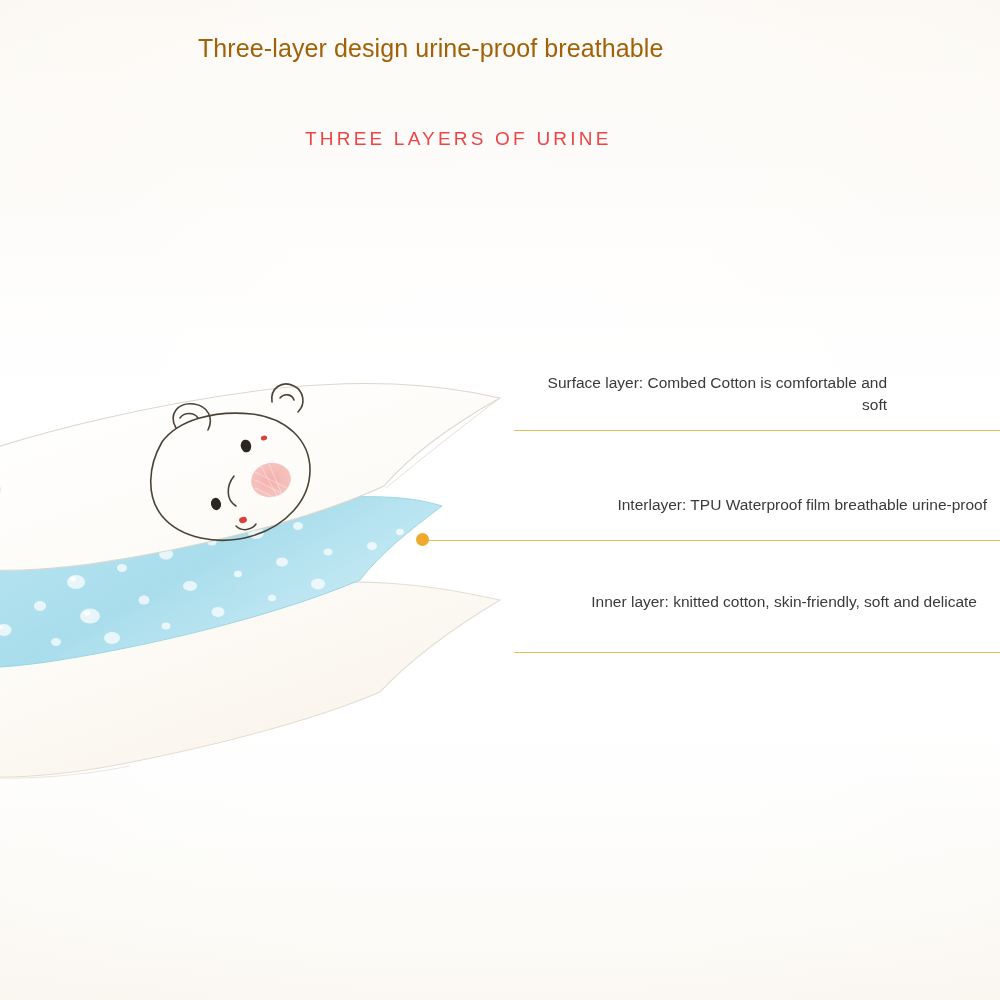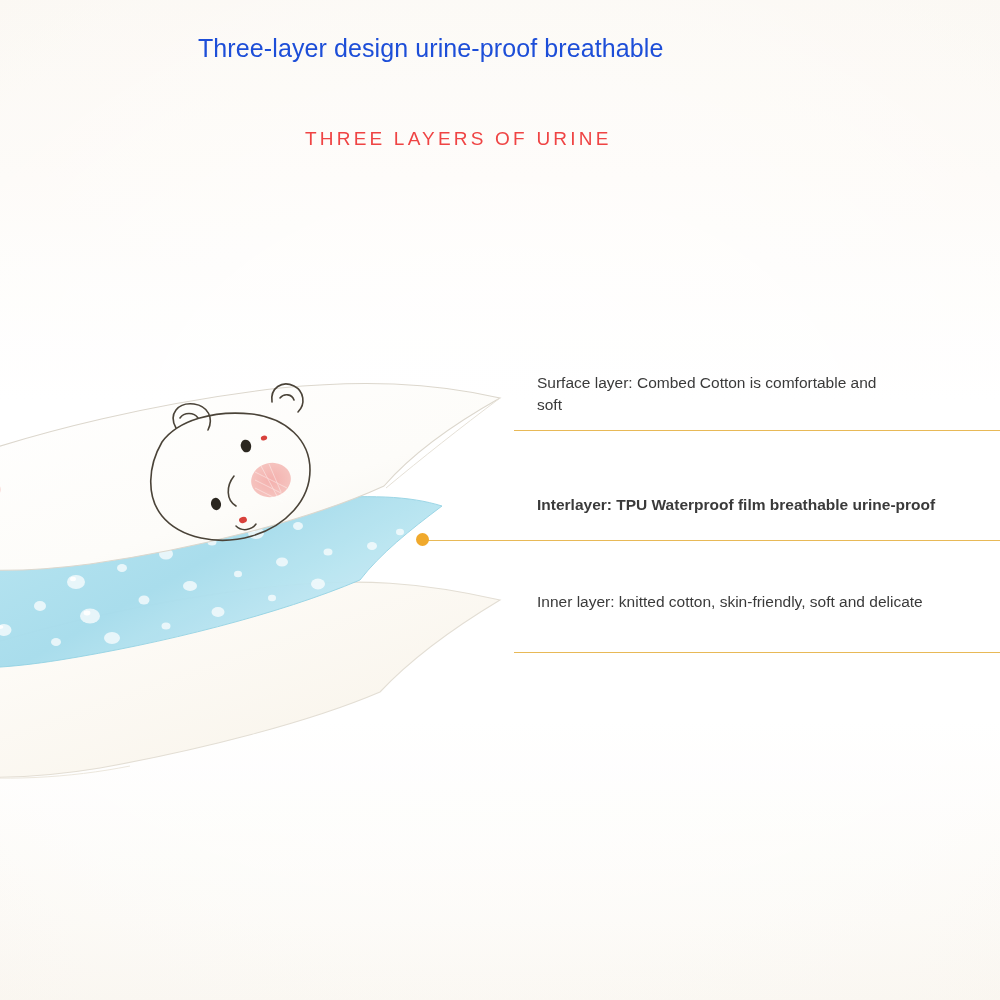--- a/index.html
+++ b/index.html
@@ -33,21 +33,21 @@
     background: radial-gradient(120% 90% at 50% 45%, rgba(255,255,255,0.85) 0%, rgba(255,255,255,0.2) 55%, rgba(246,240,231,0.55) 100%);
   }
 
   .title {
     position: absolute;
     left: 198px;
     top: 30px;
     width: 540px;
     font-size: 25px;
     line-height: 36px;
-    color: #1d4ed8;
+    color: #a16207;
     letter-spacing: 0.1px;
   }
   .subtitle {
     position: absolute;
     left: 305px;
     top: 128px;
     font-size: 19px;
     letter-spacing: 3.2px;
     color: #ef4444;
     font-weight: 400;
@@ -61,23 +61,24 @@
     width: 580px;
     height: 470px;
   }
 
   
   .callout-text {
     position: absolute;
     font-size: 15.5px;
     line-height: 22px;
     color: #3a3a3a;
+    text-align: right;
   }
   .c1 { left: 537px; top: 372px; width: 350px; }
-  .c2 { left: 537px; top: 494px; width: 450px; font-weight: bold; }
+  .c2 { left: 537px; top: 494px; width: 450px; }
   .c3 { left: 537px; top: 591px; width: 440px; }
 
   .lead-line {
     position: absolute;
     height: 1px;
     background: #e8b957;
   }
   .l1 { left: 514px; top: 430px; width: 486px; }
   .l2 { left: 424px; top: 540px; width: 576px; }
   .l3 { left: 514px; top: 652px; width: 486px; }

